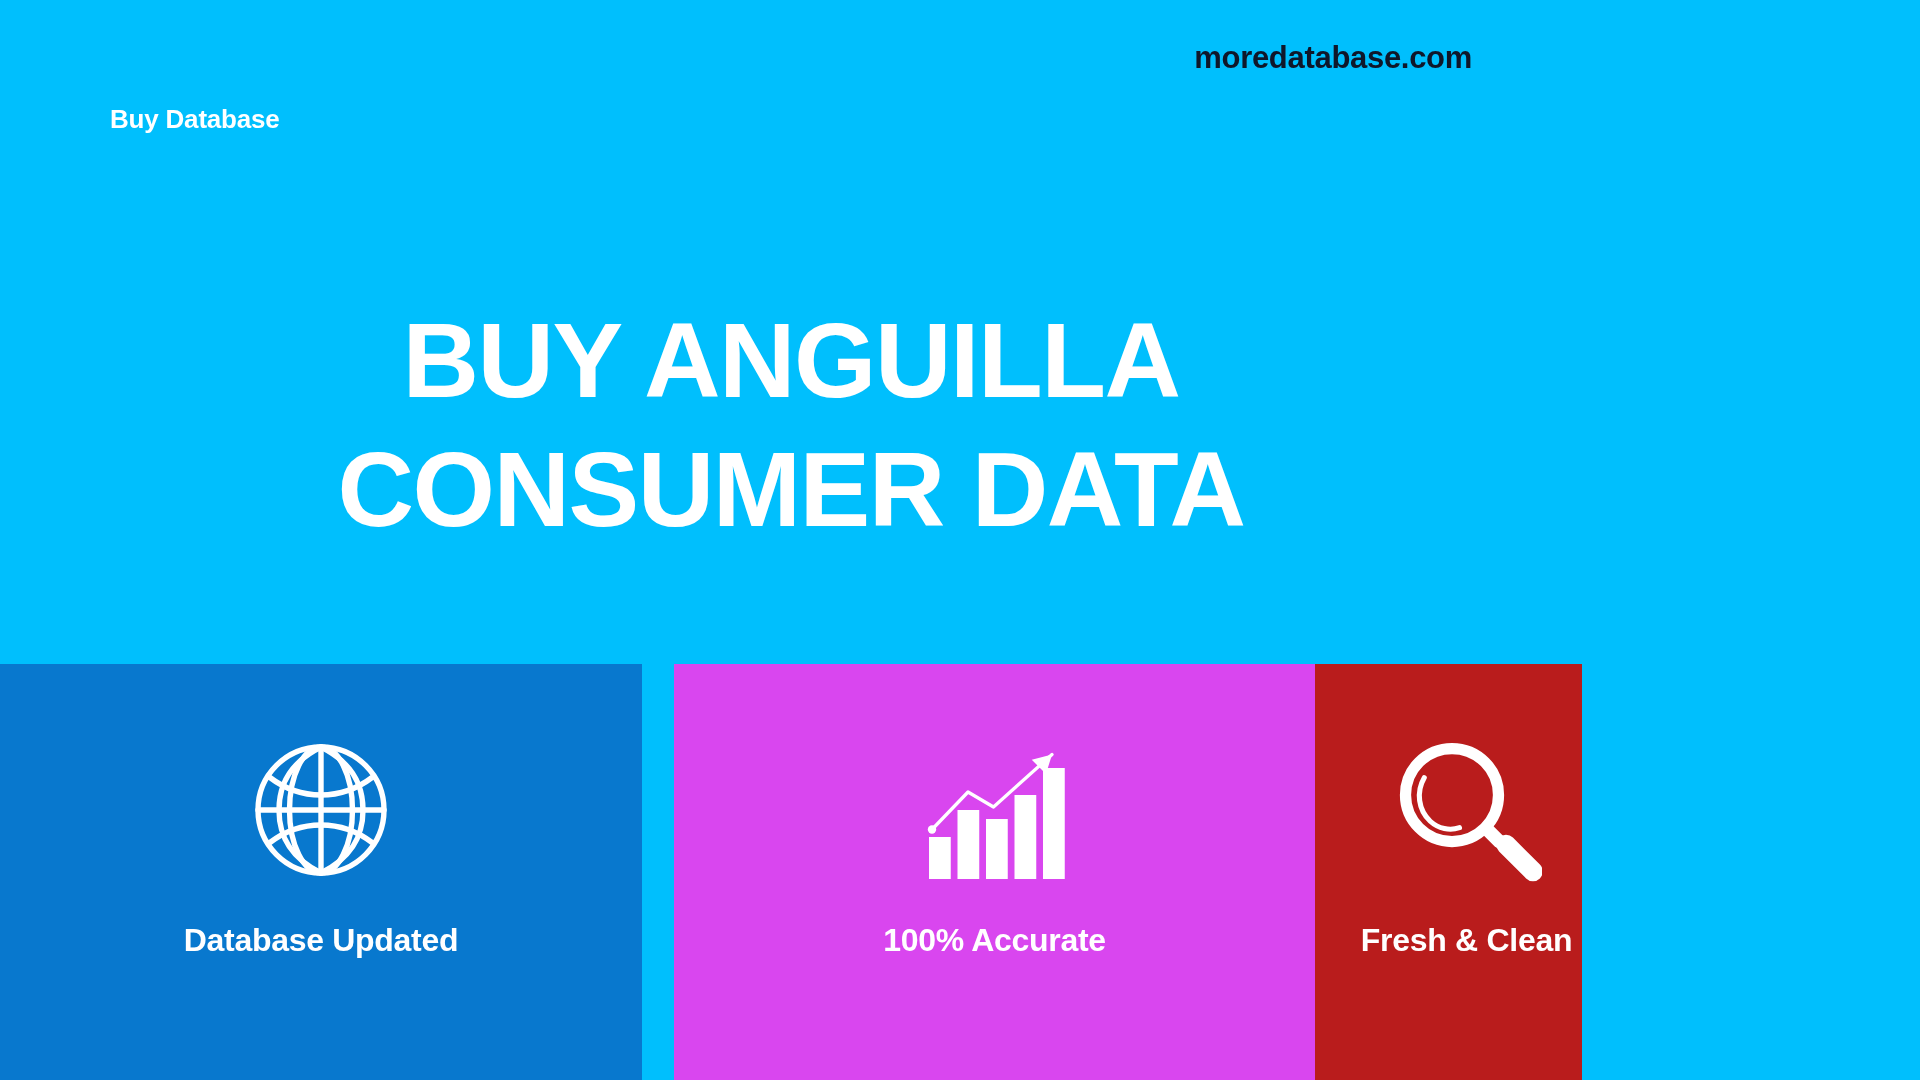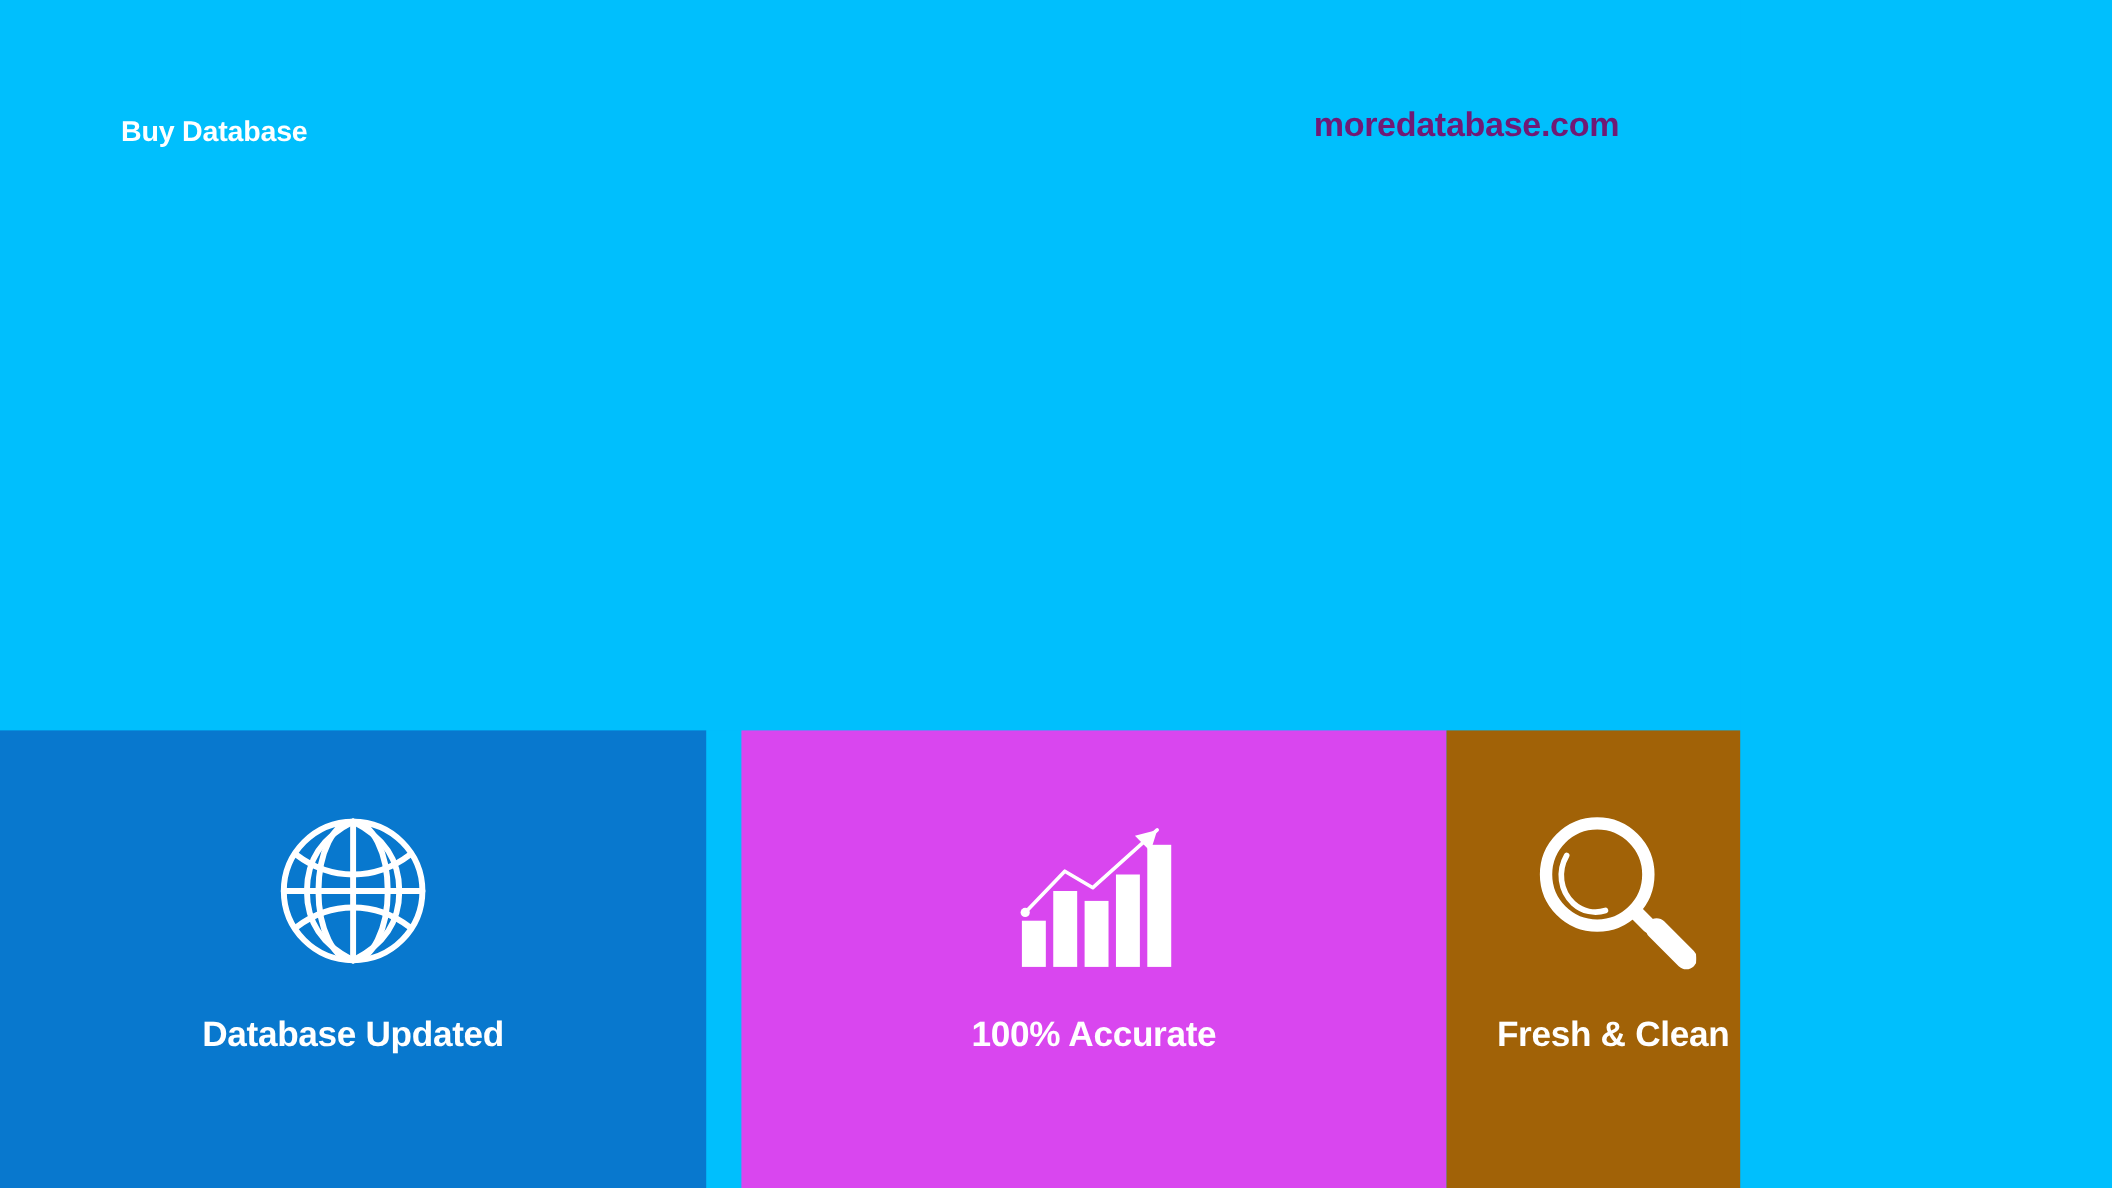--- a/index.html
+++ b/index.html
@@ -43,22 +43,22 @@
   .brand-left {
     margin-top: 106px;
     color: #ffffff;
     font-size: 26px;
     font-weight: bold;
     letter-spacing: -0.2px;
     line-height: 1;
     white-space: nowrap;
   }
   .brand-right {
-    margin-top: 98px;
-    color: #701a75;
+    margin-top: 42px;
+    color: #0f172a;
     font-size: 31px;
     font-weight: bold;
     letter-spacing: -0.3px;
     line-height: 1;
     white-space: nowrap;
   }
 
   .hero-title {
     position: absolute;
     top: 296px;
@@ -83,21 +83,21 @@
   }
   .feature {
     position: relative;
     display: flex;
     flex-direction: column;
     align-items: center;
     box-sizing: border-box;
   }
   .feature-1 { flex: 0 0 642px;  background: #0878ce; }
   .feature-2 { flex: 0 0 641px;  background: #d946ef; margin-left: 32px; }
-  .feature-3 { flex: 1 1 auto;   background: #a16207; padding-left: 36px; }
+  .feature-3 { flex: 1 1 auto;   background: #b91c1c; padding-left: 36px; }
 
   .feature-icon {
     margin-top: 58px;
     width: 176px;
     height: 176px;
     display: flex;
     align-items: center;
     justify-content: center;
   }
   .feature-icon svg { display: block; }
@@ -118,20 +118,21 @@
 
 <div class="banner">
 
   <div class="hero">
 
     <div class="brand-row">
       <div class="brand-left">Buy Database</div>
       <div class="brand-right">moredatabase.com</div>
     </div>
 
+    <div class="hero-title">BUY ANGUILLA CONSUMER DATA</div>
 
   </div>
 
   <div class="features">
 
     <div class="feature feature-1">
       <div class="feature-icon">
         <svg width="150" height="150" viewBox="0 0 100 100" aria-hidden="true">
           <g fill="none" stroke="#ffffff" stroke-width="3.6" stroke-linecap="round">
             <circle cx="50" cy="50" r="42"></circle>

